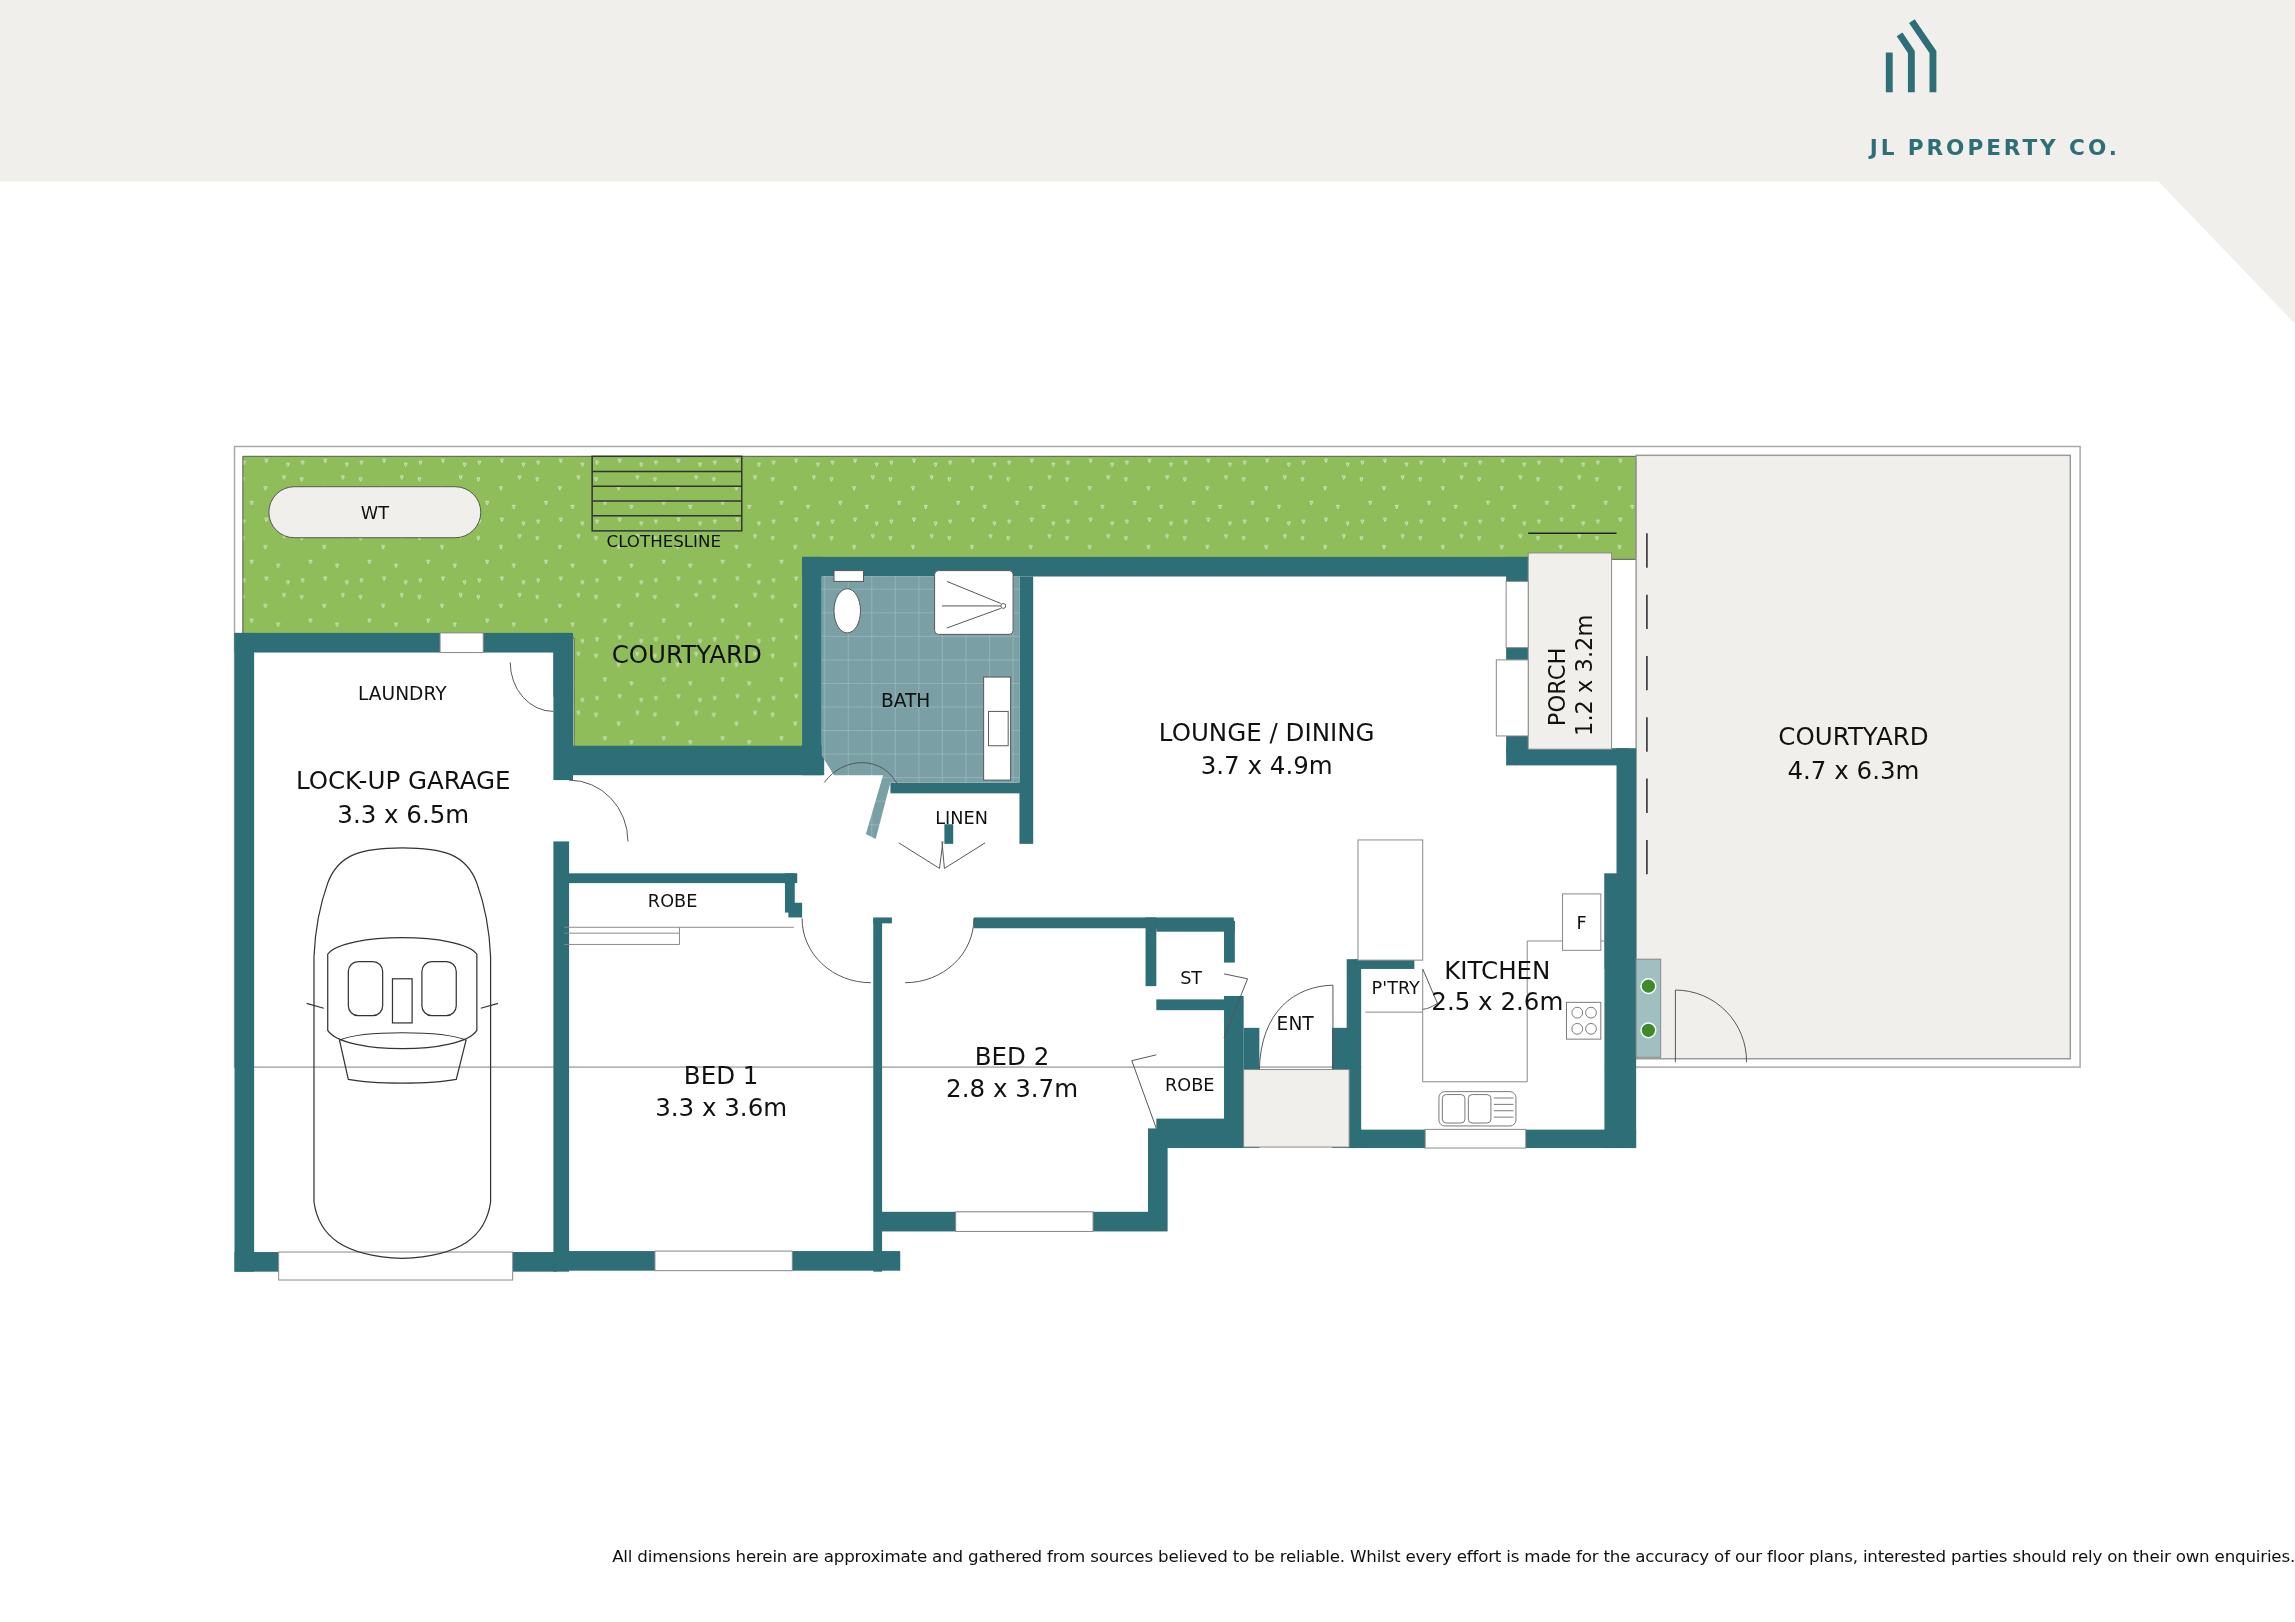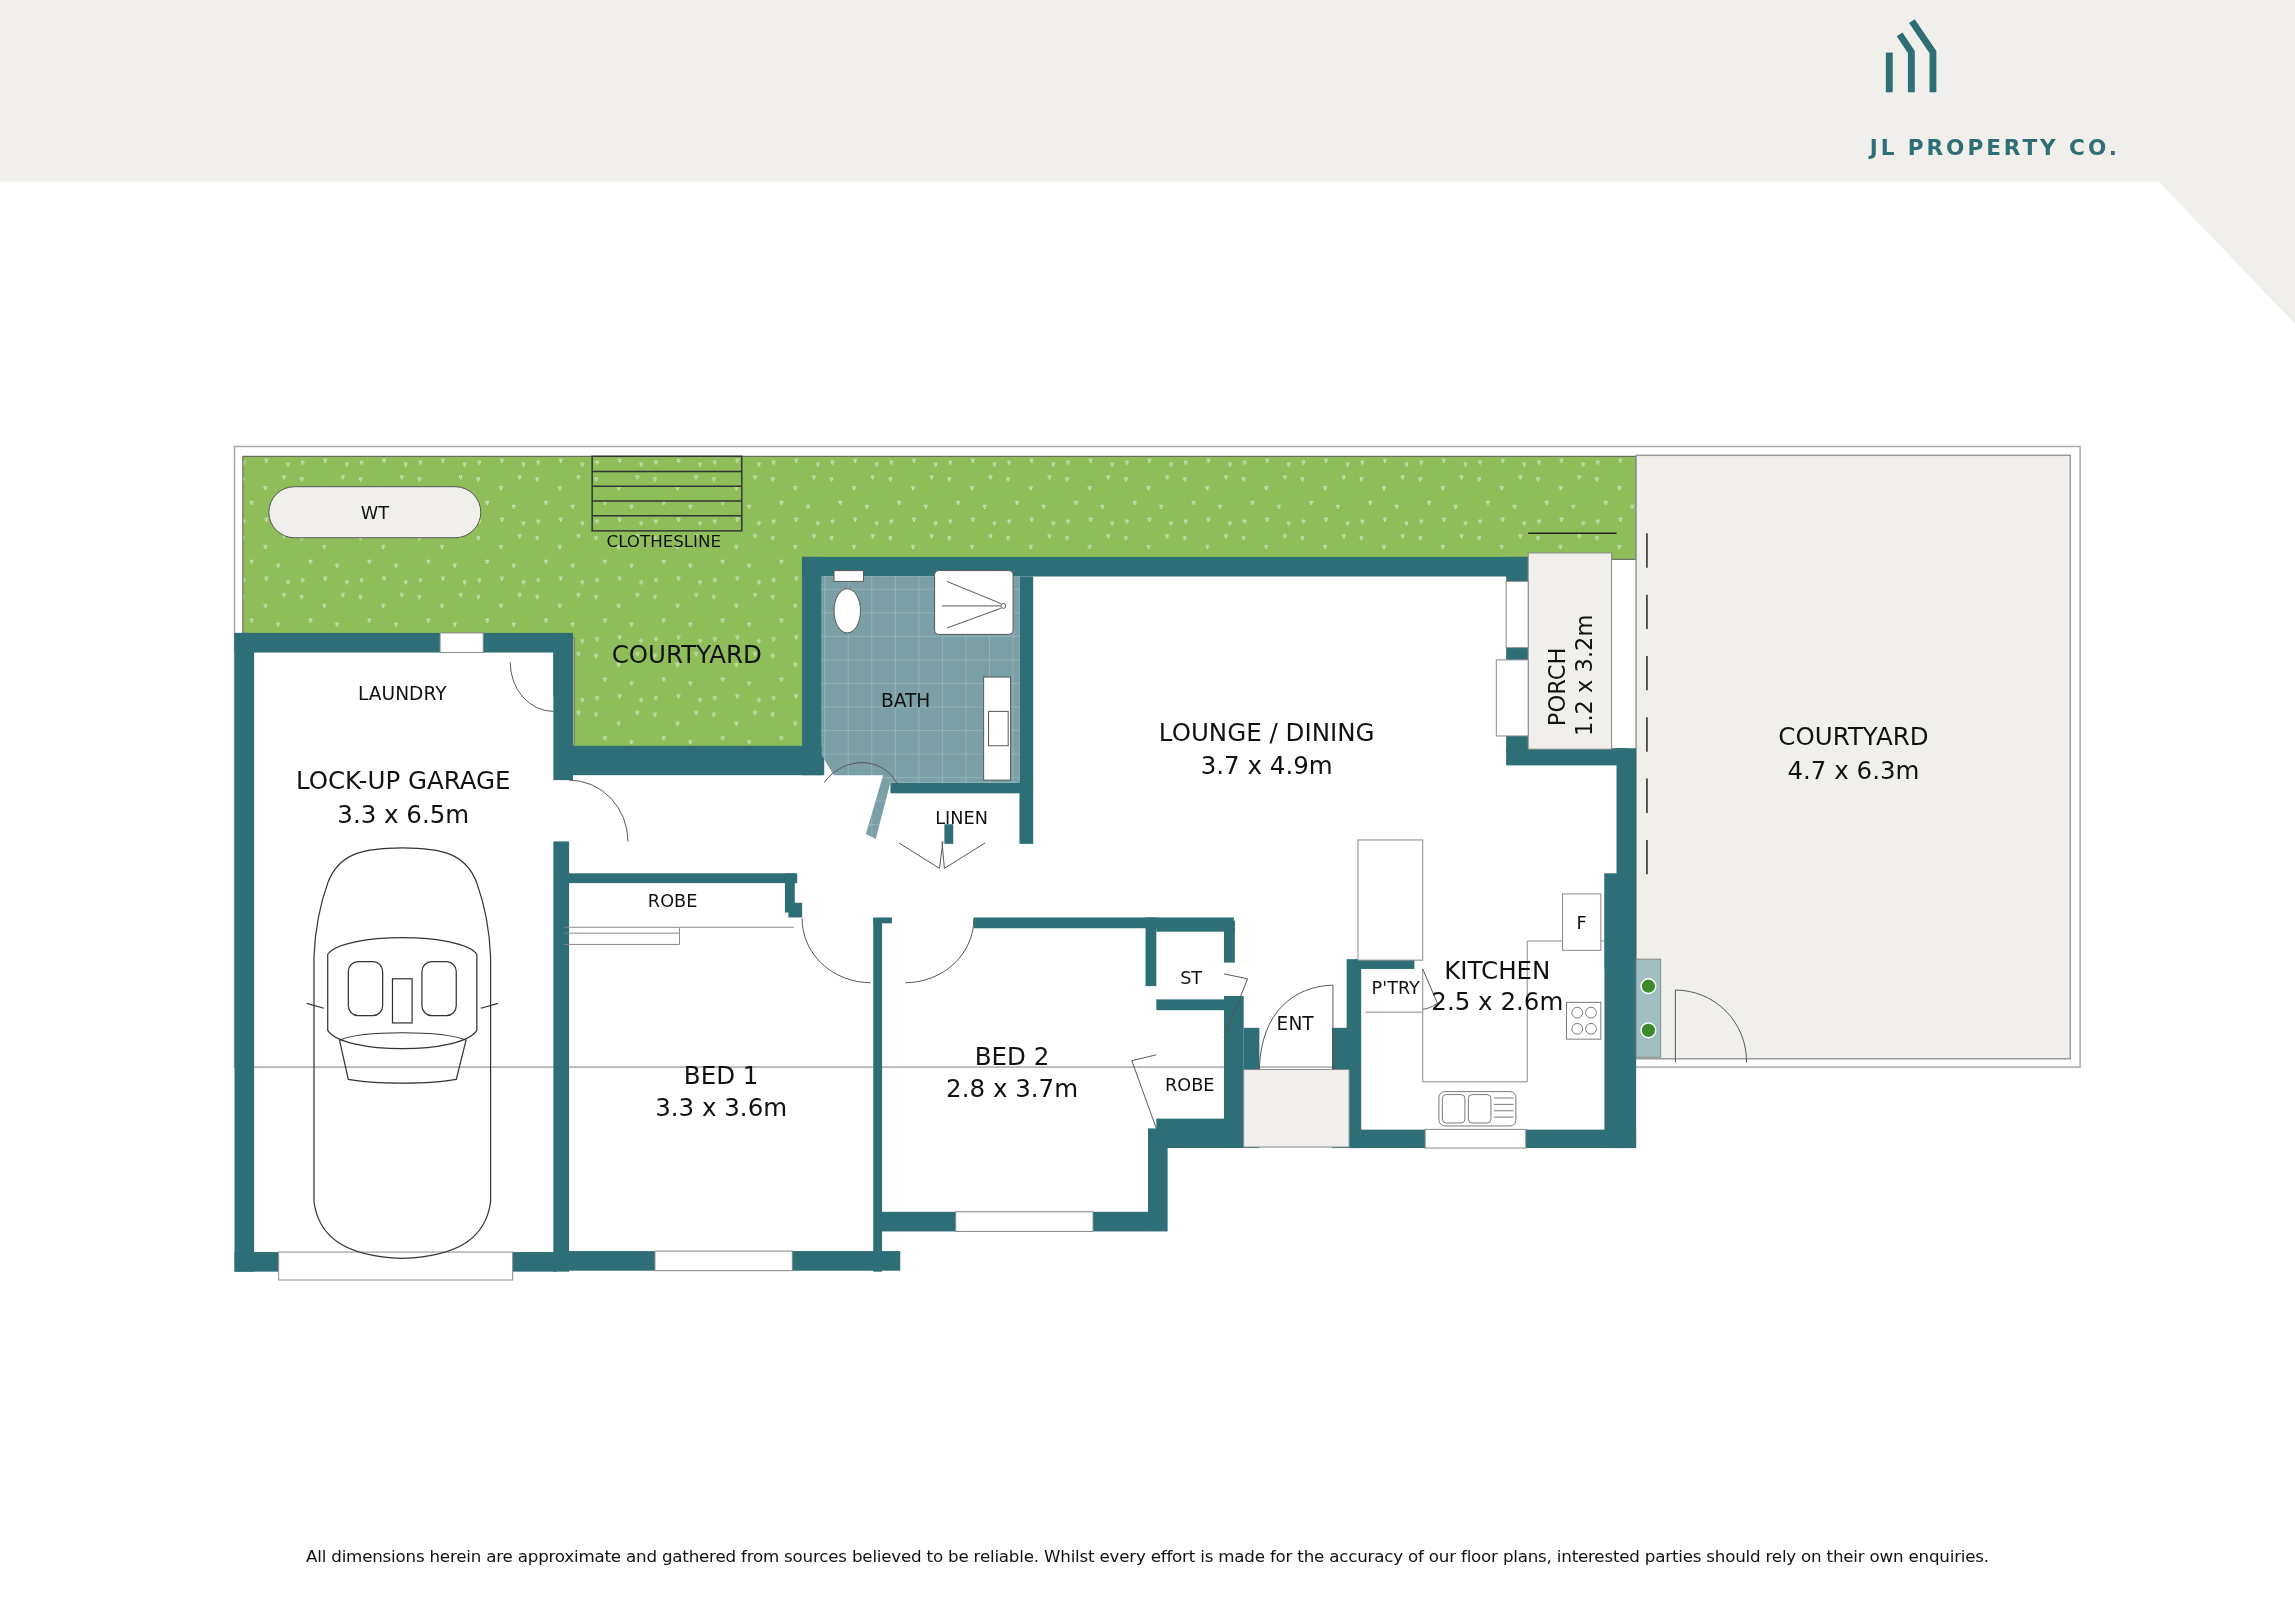--- a/index.html
+++ b/index.html
@@ -1,20 +1,20 @@
 <!DOCTYPE html>
 <html style="font-size:7.9px"><head>
 <meta charset="utf-8">
 <style>
   html, body { margin: 0; padding: 0; background: #ffffff; }
   body { width: 2295px; height: 1622px; position: relative; overflow: hidden; font-family: "Liberation Sans", "DejaVu Sans", sans-serif; }
   #plan { position: absolute; left: 0; top: 0; width: 2295px; height: 1622px; }
   .brand-text { font-family: "DejaVu Sans", sans-serif; font-weight: bold; letter-spacing: 6px; }
   .lbl { font-family: "DejaVu Sans", sans-serif; fill: #111; }
-  .disclaimer { position: absolute; left: 0; width: 2295px; top: 1546px; text-align: center; font-family: "DejaVu Sans", sans-serif; font-size: 16.7px; color: #111; letter-spacing: -0.2px; }
+  .disclaimer { position: absolute; left: 0; width: 2295px; top: 1546px; text-align: right; font-family: "DejaVu Sans", sans-serif; font-size: 16.7px; color: #111; letter-spacing: -0.2px; }
 </style>
 </head>
 <body>
 
 <svg id="plan" viewBox="0 0 4678 3306" xmlns="http://www.w3.org/2000/svg">
   <defs>
     <pattern id="grass" width="120" height="120" patternUnits="userSpaceOnUse">
       <rect width="120" height="120" fill="#8fbd5a"></rect>
       <g fill="none" stroke="#d6e4c4" stroke-width="2">
         <path d="M12 14 l6 0 l-3 7 z"></path>

